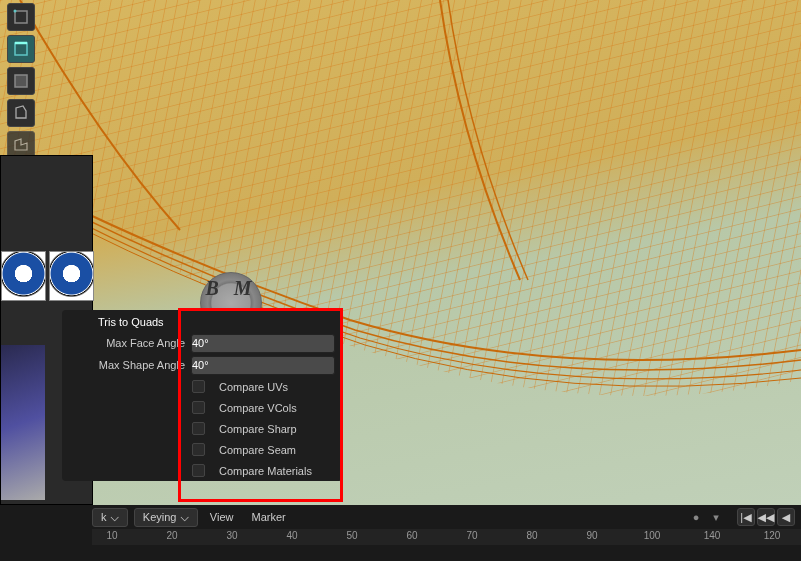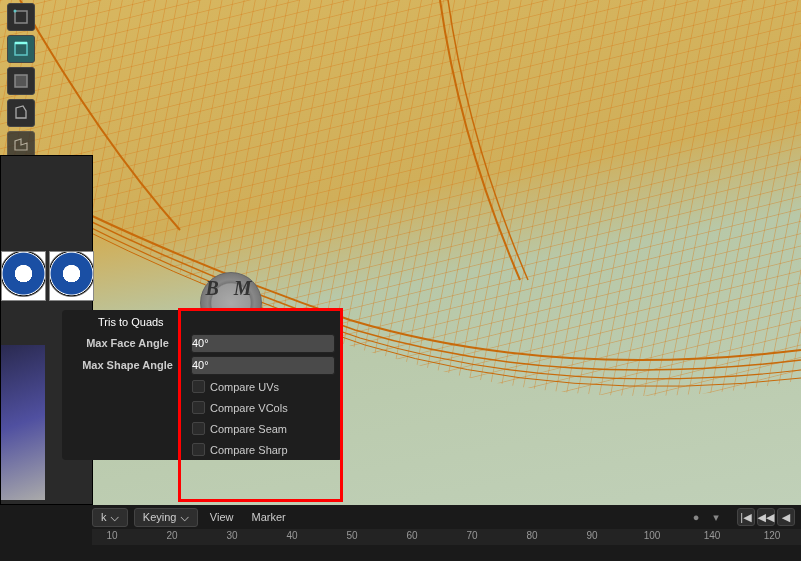--- a/index.html
+++ b/index.html
@@ -83,40 +83,39 @@
     color:#fff;
   }
   .redo-row {
     display: flex;
     align-items: center;
     height: 22px;
     gap: 6px;
   }
   .redo-label {
     flex: 0 0 115px;
-    text-align: center;
+    text-align: right;
     color:#ccc;
-    font-weight:bold;
   }
   .redo-val {
     flex: 1;
     background: #4a4a4a;
     border: 1px solid #222;
     border-radius: 3px;
     text-align: left;
     height: 19px;
     line-height: 17px;
     color:#fff;
   }
   .checks { padding-left: 122px; }
   .check {
     display: flex;
     align-items: center;
     height: 21px;
-    gap: 5px;
+    gap: 14px;
   }
   .checkbox {
     width: 13px; height: 13px;
     background: #2b2b2b;
     border: 1px solid #444;
     border-radius: 2px;
   }
   .redo-highlight {
     position:absolute;
     left:178px; top:308px;
@@ -281,25 +280,29 @@
     <div class="check">
         <div class="checkbox"></div>
         <span>Compare UVs</span>
       </div>
     <div class="check">
         <div class="checkbox"></div>
         <span>Compare VCols</span>
       </div>
     <div class="check">
         <div class="checkbox"></div>
+        <span>Compare Sharp</span>
+      </div>
+    <div class="check">
+        <div class="checkbox"></div>
         <span>Compare Seam</span>
       </div>
     <div class="check">
         <div class="checkbox"></div>
-        <span>Compare Sharp</span>
+        <span>Compare Materials</span>
       </div>
   </div>
 </div>
 
 <div class="redo-highlight"></div>
 
 <div class="bottom-bar"></div>
 
 <div class="timeline-header">
   <div class="dd">

